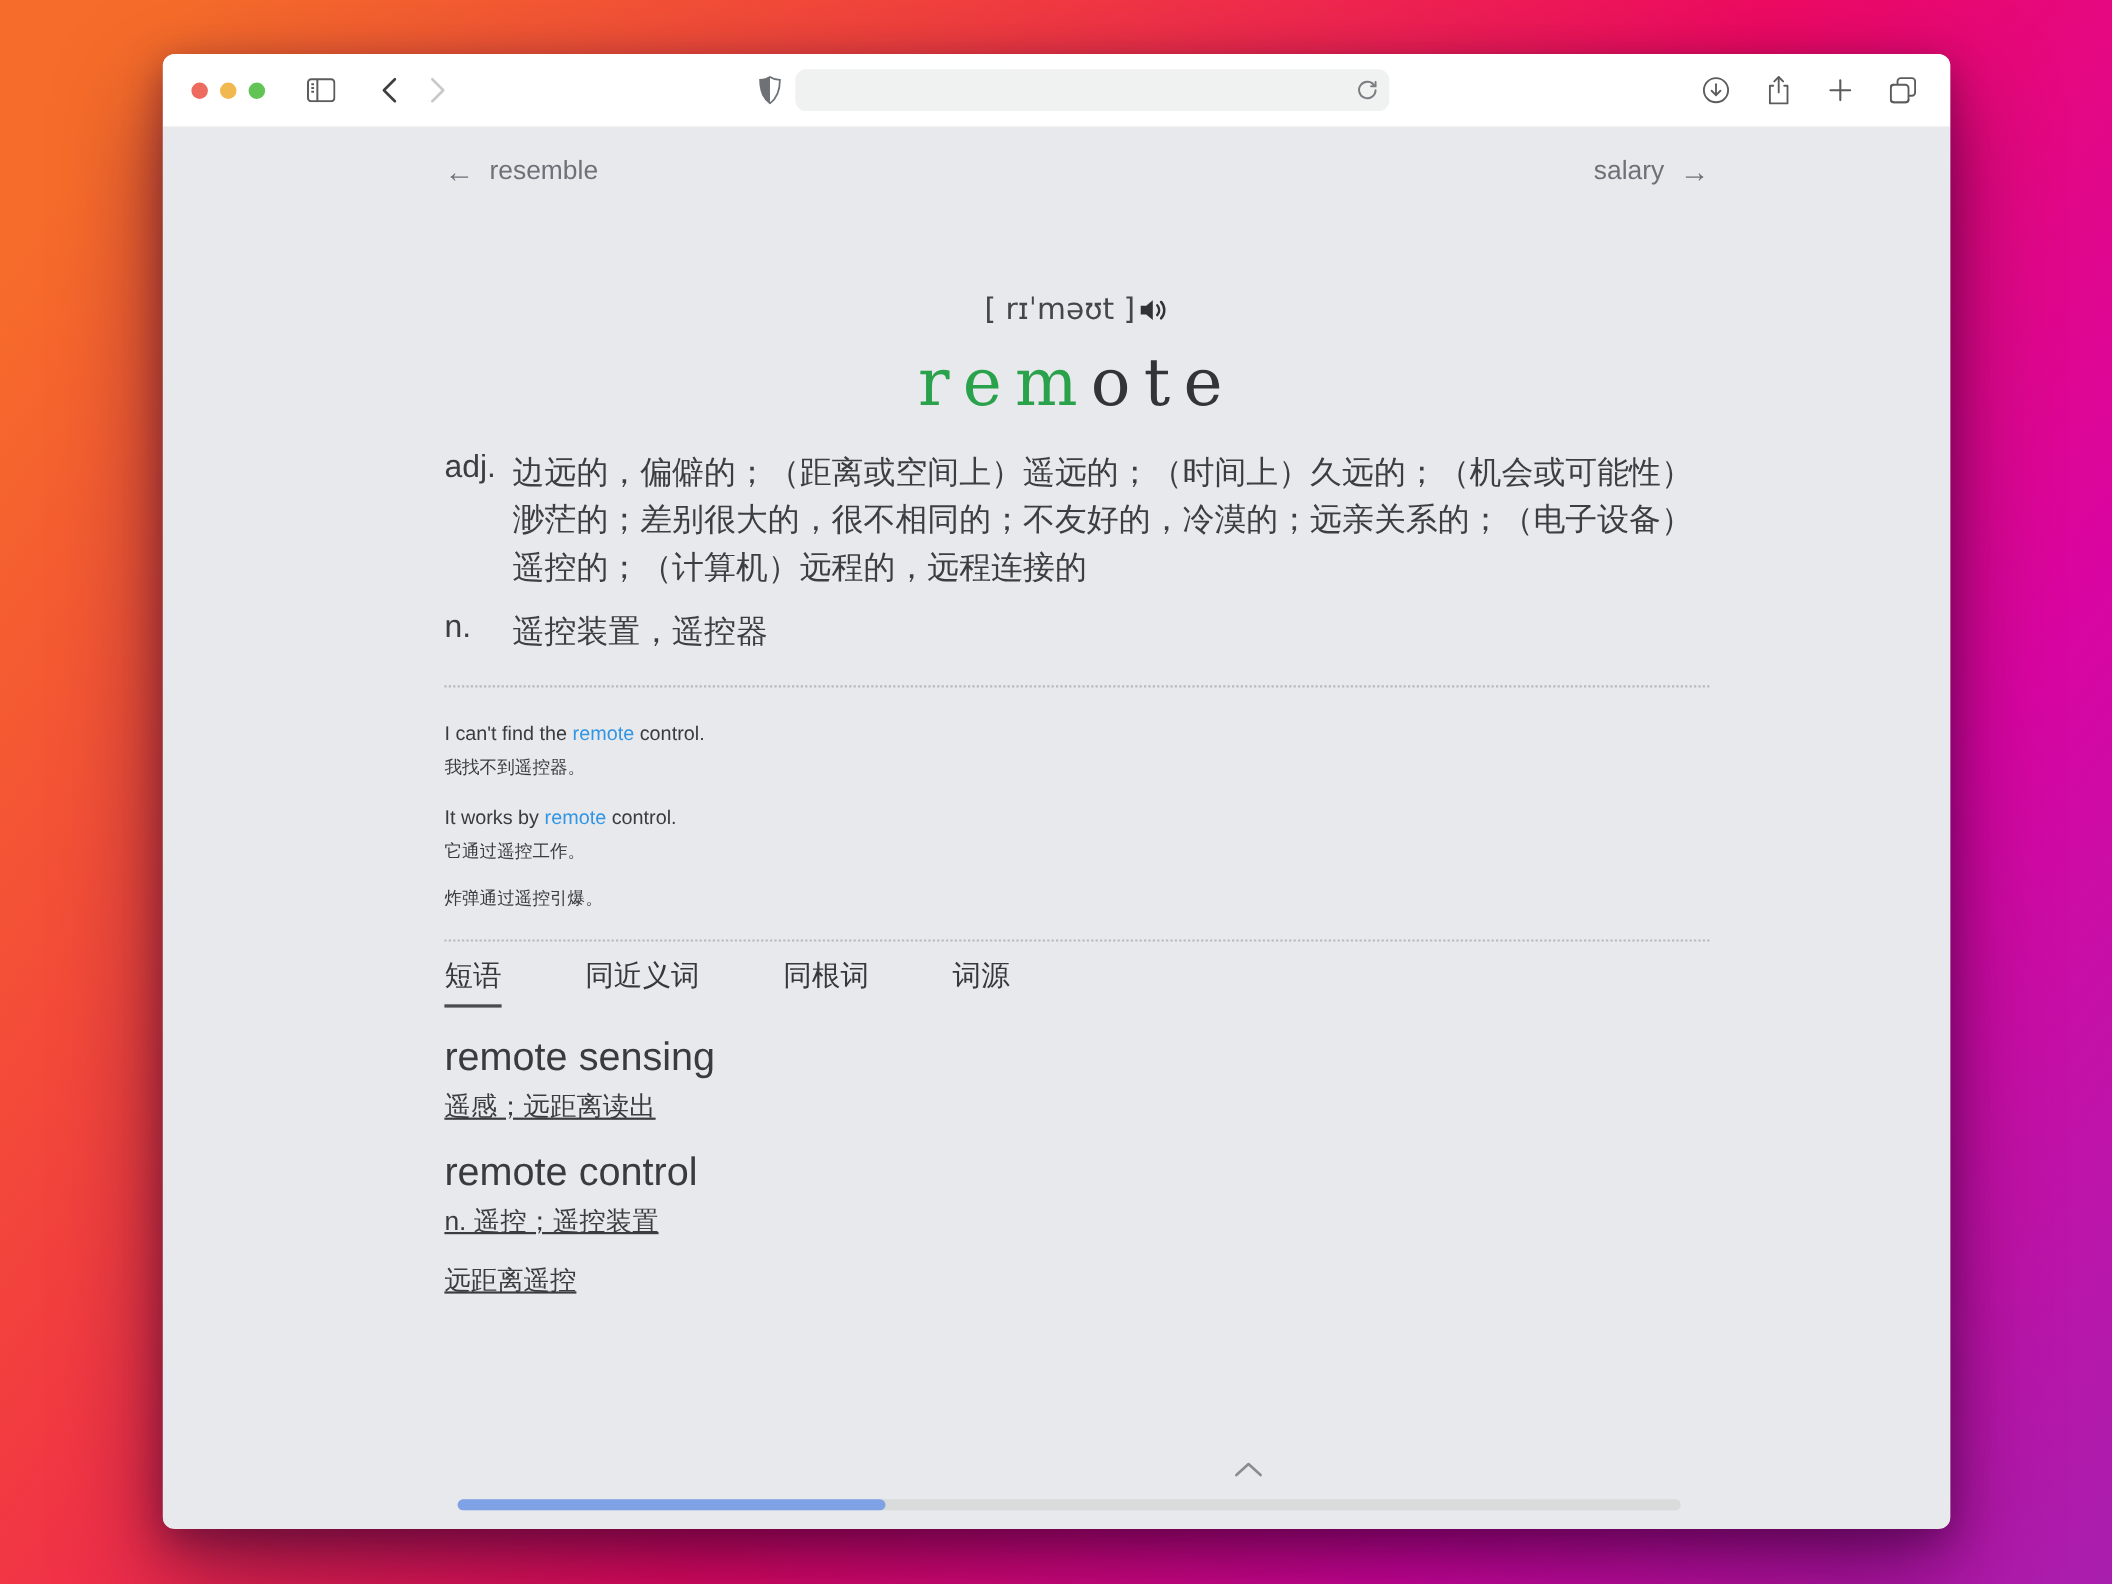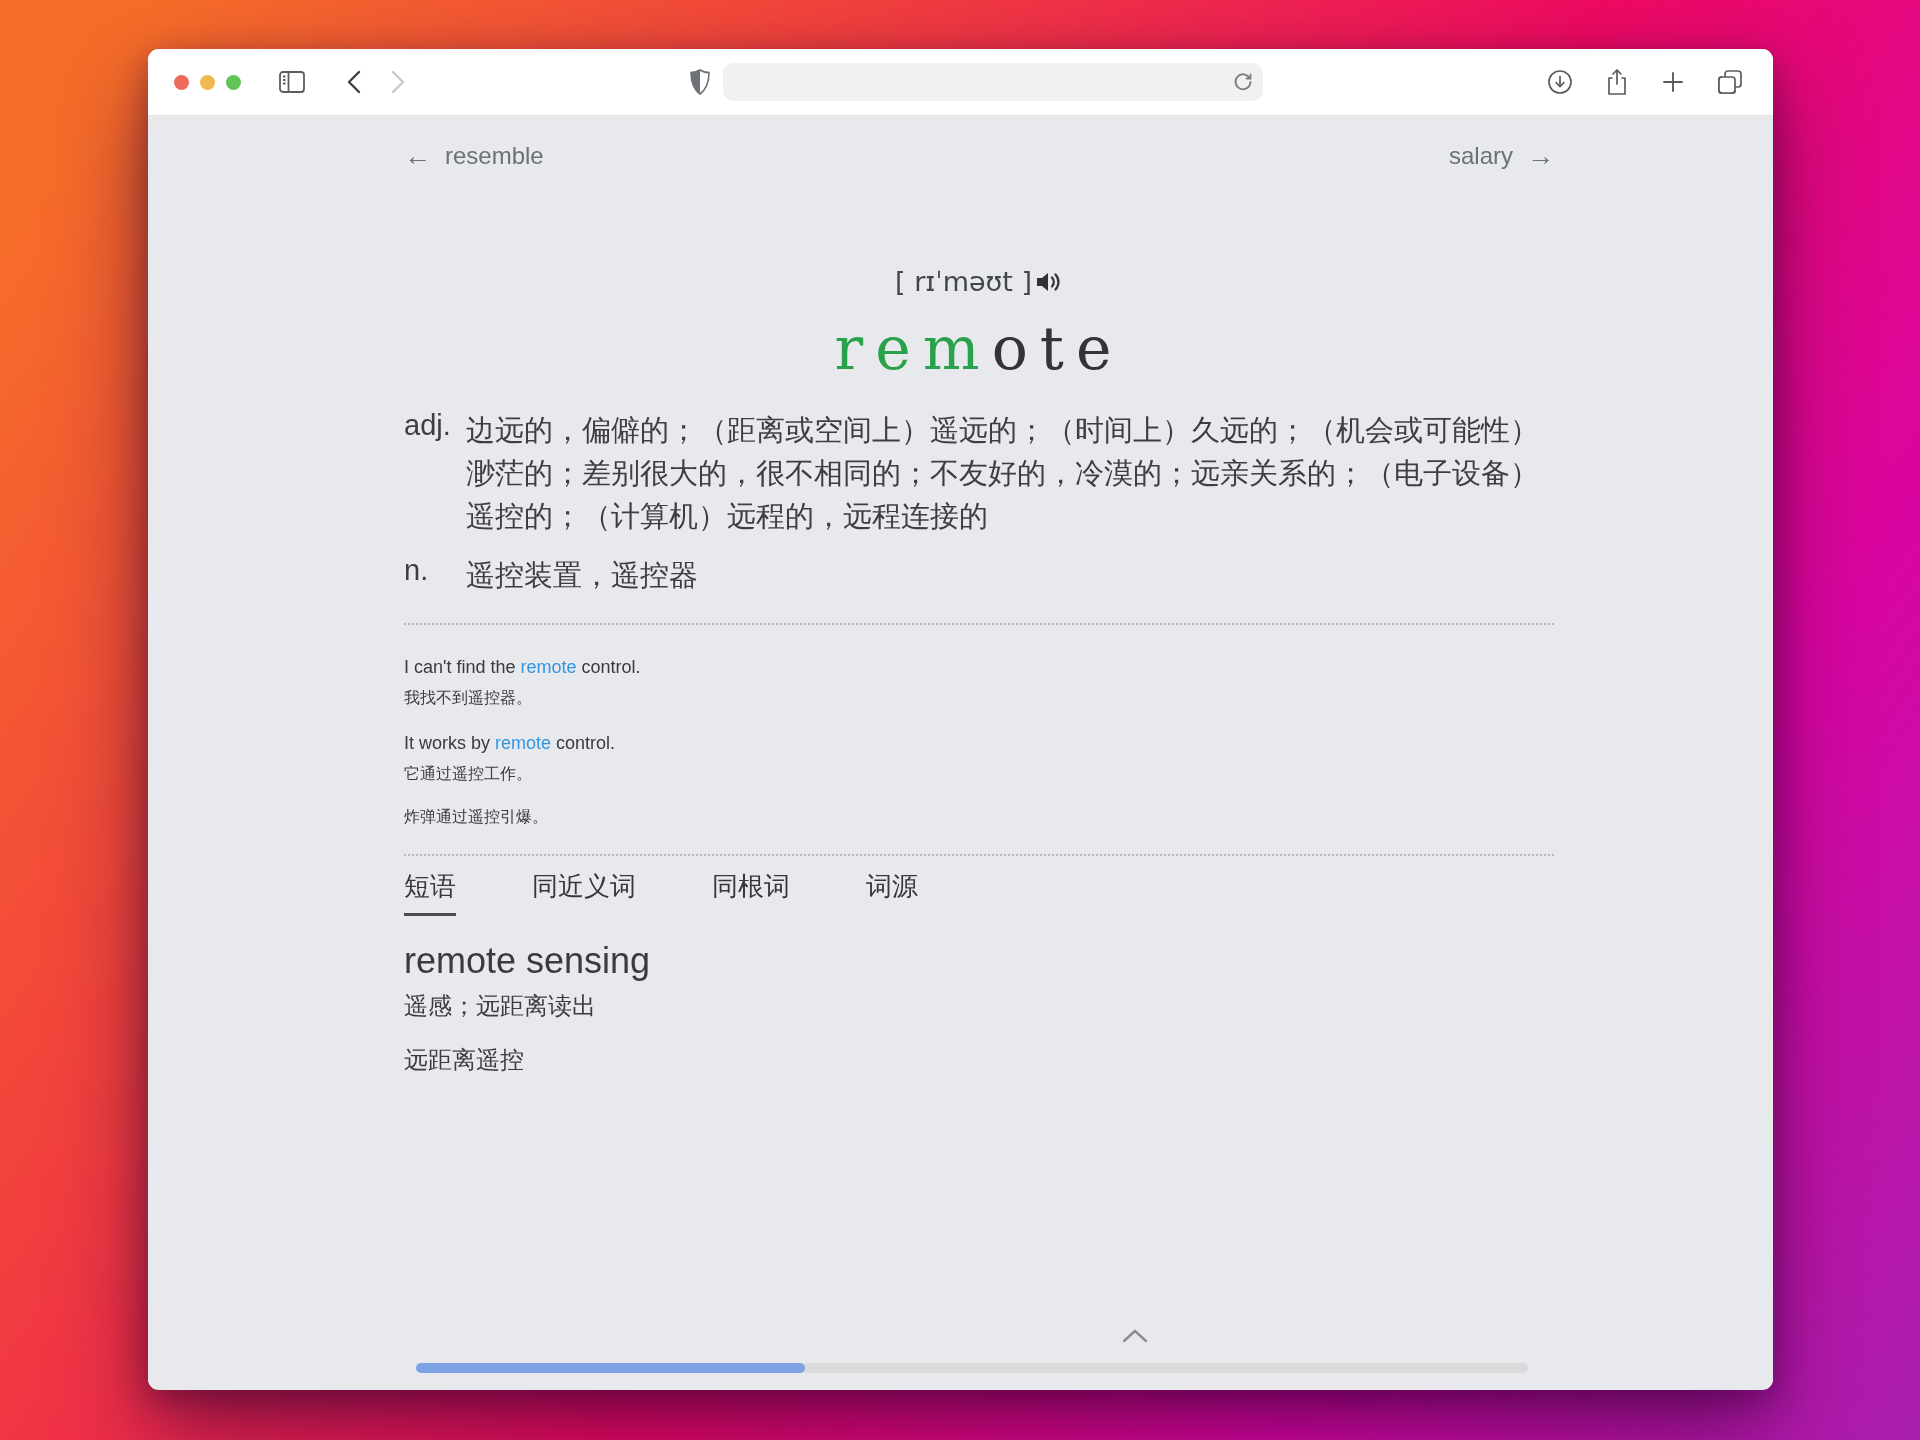--- a/index.html
+++ b/index.html
@@ -56,21 +56,21 @@
   .example { margin-bottom:22px; }
   .ex-en { font-size:18px; color:#393b3e; line-height:1.35; }
   .ex-en .hl { color:#3296e4; }
   .ex-cn { font-size:16px; color:#3a3c3f; margin-top:9px; }
   .tabs { margin-top:13px; display:flex; gap:76px; font-size:26px; color:#36383b; }
   .tab { padding-bottom:9px; cursor:pointer; }
   .tab.active { border-bottom:3px solid #4a4c4f; }
   .phrases { margin-top:24px; }
   .phrase { margin-bottom:22px; }
   .ph-en { font-size:36px; color:#393b3e; }
-  .ph-cn { font-size:24px; color:#3a3c3f; margin-top:8px; }
+  .ph-cn { font-size:24px; color:#3a3c3f; margin-top:8px;text-decoration:underline; }
   .chevron-up { position:absolute; left:973px; bottom:46px; }
   .scrollbar {
     position:absolute; left:268px; bottom:16px; width:1112px; height:10px;
     background:#dadbdb; border-radius:5px;
   }
   .scroll-thumb { height:10px; background:#7fa1e5; border-radius:5px; width:35%; }
   svg { display:block; }
 </style>
 </head>
 <body>
@@ -225,20 +225,24 @@
         <div class="tab">同根词</div>
         <div class="tab">词源</div>
       </div>
 
       <div class="phrases">
         <div class="phrase">
           <div class="ph-en">remote sensing</div>
           <div class="ph-cn">遥感；远距离读出</div>
         </div>
         <div class="phrase">
+          <div class="ph-en">remote control</div>
+          <div class="ph-cn">n. 遥控；遥控装置</div>
+        </div>
+        <div class="phrase">
           <div class="ph-cn">远距离遥控</div>
         </div>
       </div>
 
     </div>
 
     <div class="chevron-up">
       <svg width="28" height="14" viewBox="0 0 28 14" fill="none" stroke="#8a8c8f" stroke-width="2.4" stroke-linecap="round" stroke-linejoin="round">
         <polyline points="3,12 14,2 25,12"></polyline>
       </svg>

